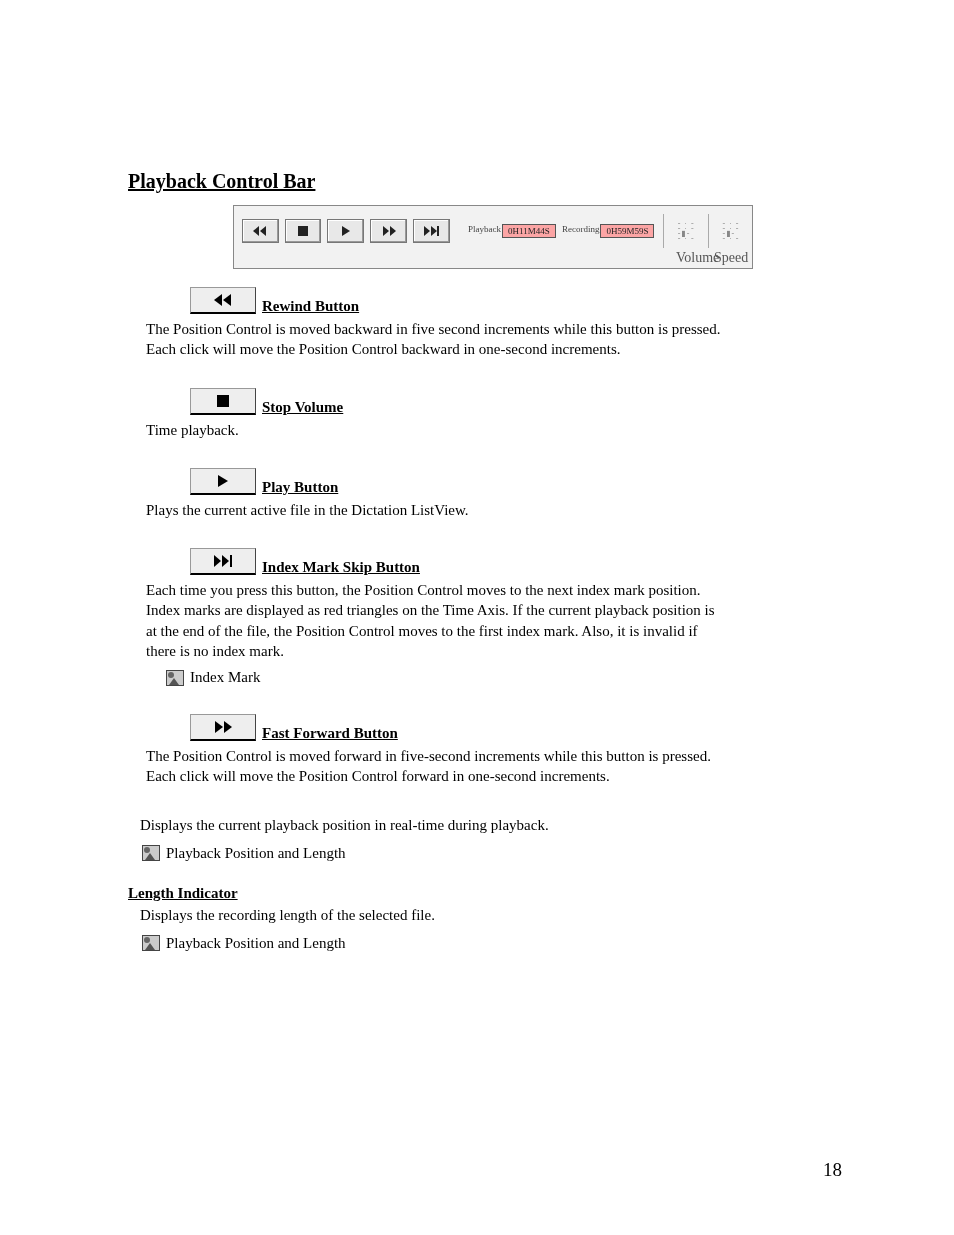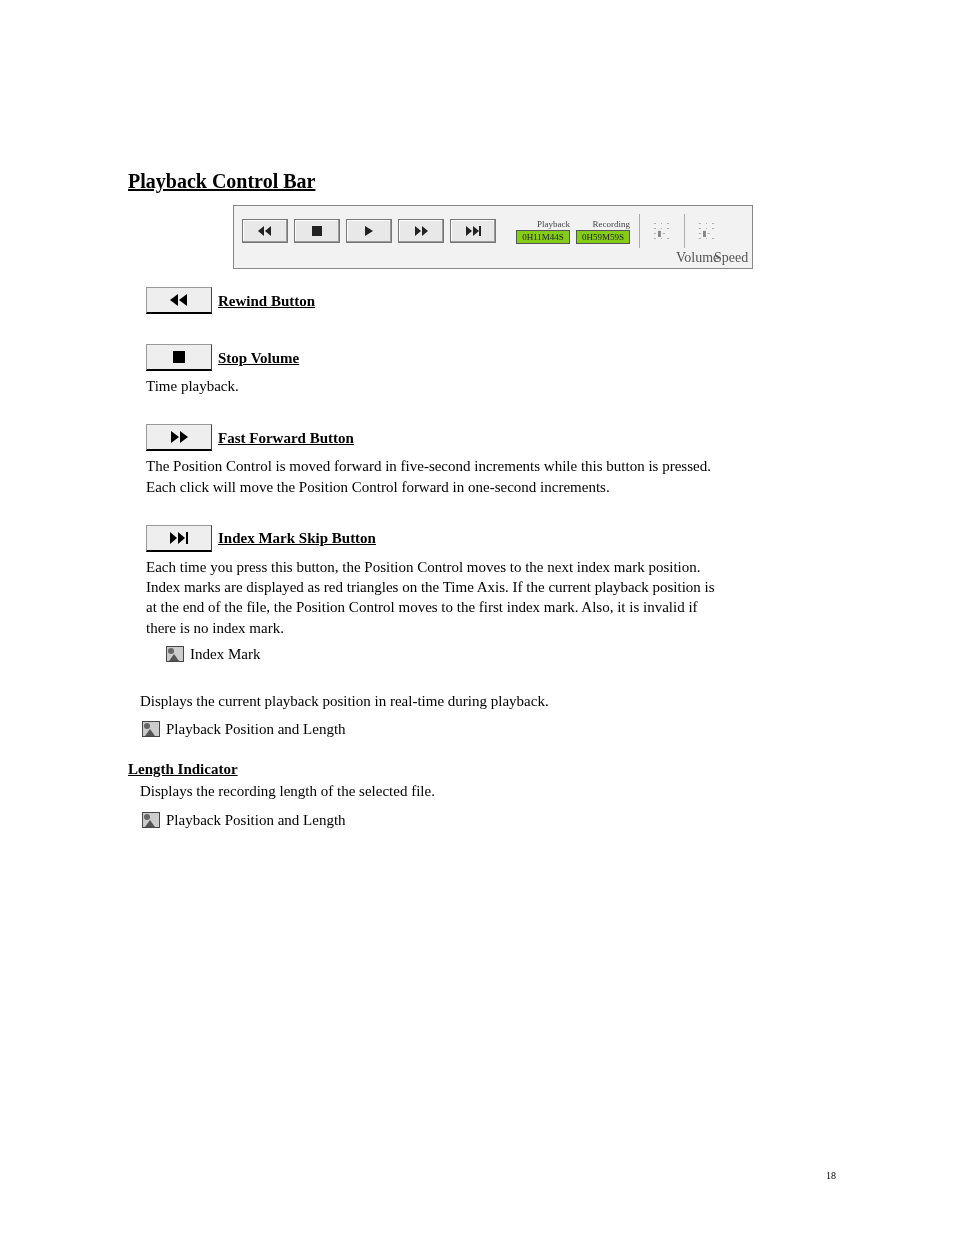--- a/index.html
+++ b/index.html
@@ -48,32 +48,32 @@
     justify-content: center;
     box-shadow: inset -1px -1px 0 #999, inset 1px 1px 0 #fff;
   }
   .tb-lbl {
     font-size: 9px;
     color: #444;
     text-align: center;
   }
   .tb-valbox {
     border: 1px solid #555;
-    background: #84cc16;
+    background: #fca5a5;
     font-size: 9px;
     padding: 1px 3px;
     color: #222;
     display: inline-block;
     min-width: 46px;
     text-align: center;
   }
   .tb-info {
     display: flex;
-    flex-direction: column;
-    align-items: flex-end;
+    flex-direction: row;
+    align-items: flex-start;
     gap: 1px;
   }
   .tb-sep {
     width: 1px;
     height: 34px;
     background: #aaa;
     margin: 0 3px;
   }
   .tb-slider-track {
     height: 6px;
@@ -116,22 +116,23 @@
     font-size: 14px;
     color: #555;
     text-align: center;
   }
   .section {
     margin: 0 0 28px 18px;
     max-width: 580px;
   }
   .sec-head {
     display: flex;
-    align-items: center;
+    align-items: flex-end;
     gap: 6px;
+    margin-left: 44px;
   }
   .icon-btn {
     width: 64px;
     height: 24px;
     border-left: 1px solid #999;
     border-top: 1px solid #999;
     border-right: 1px solid #444;
     border-bottom: 2px solid #000;
     background: #eee;
     display: flex;
@@ -192,22 +193,22 @@
     font-size: 15px;
     margin: 0 0 3px 0;
   }
   .sec2-body {
     margin-left: 12px;
     line-height: 1.35;
   }
   .page-num {
     position: absolute;
     bottom: 54px;
-    right: 118px;
-    font-size: 10px;
+    right: 112px;
+    font-size: 19px;
   }
   svg { display: block; }
 </style>
 </head>
 <body>
 
 <div class="page">
 
   <h2 class="main-title">Playback Control Bar</h2>
 
@@ -276,64 +277,76 @@
   <div class="section">
     <div class="sec-head">
       <div class="icon-btn">
         <svg width="20" height="12" viewBox="0 0 20 12">
             <polygon points="10,6 18,0 18,12" fill="#000"></polygon>
             <polygon points="1,6 9,0 9,12" fill="#000"></polygon>
           </svg>
       </div>
       <div class="sec-title">Rewind Button</div>
     </div>
+    <div class="sec-body">The Position Control is moved backward in five second increments while this button is pressed.  Each click will move the Position Control backward in one-second increments.</div>
   </div>
 
   <div class="section">
     <div class="sec-head">
       <div class="icon-btn">
         <svg width="12" height="12">
             <rect width="12" height="12" fill="#000"></rect>
           </svg>
       </div>
       <div class="sec-title">Stop Volume</div>
     </div>
     <div class="sec-body">Time playback.</div>
   </div>
 
-
-  <div class="section">
-    <div class="sec-head">
-      <div class="icon-btn">
-        <svg width="20" height="12" viewBox="0 0 20 12">
-            <polygon points="2,0 10,6 2,12" fill="#000"></polygon>
-            <polygon points="11,0 19,6 11,12" fill="#000"></polygon>
-          </svg>
-      </div>
-      <div class="sec-title">Fast Forward Button</div>
-    </div>
-    <div class="sec-body">The Position Control is moved forward in five-second increments while this button is pressed.  Each click will move the Position Control forward in one-second increments.</div>
+  <div class="section">
+    <div class="sec-head">
+      <div class="icon-btn">
+        <svg width="12" height="12" viewBox="0 0 12 12">
+            <polygon points="1,0 11,6 1,12" fill="#000"></polygon>
+          </svg>
+      </div>
+      <div class="sec-title">Play Button</div>
+    </div>
+    <div class="sec-body">Plays the current active file in the Dictation ListView.</div>
   </div>
 
   <div class="section">
     <div class="sec-head">
       <div class="icon-btn">
         <svg width="22" height="12" viewBox="0 0 22 12">
             <polygon points="2,0 9,6 2,12" fill="#000"></polygon>
             <polygon points="10,0 17,6 10,12" fill="#000"></polygon>
             <rect x="18" y="0" width="2" height="12" fill="#000"></rect>
           </svg>
       </div>
       <div class="sec-title">Index Mark Skip Button</div>
     </div>
     <div class="sec-body">Each time you press this button, the Position Control moves to the next index mark position.  Index marks are displayed as red triangles on the Time Axis.  If the current playback position is at the end of the file, the Position Control moves to the first index mark.  Also, it is invalid if there is no index mark.</div>
     <div class="sub-item">
       <span class="img-icon"></span>
       <span>Index Mark</span>
     </div>
+  </div>
+
+  <div class="section">
+    <div class="sec-head">
+      <div class="icon-btn">
+        <svg width="20" height="12" viewBox="0 0 20 12">
+            <polygon points="2,0 10,6 2,12" fill="#000"></polygon>
+            <polygon points="11,0 19,6 11,12" fill="#000"></polygon>
+          </svg>
+      </div>
+      <div class="sec-title">Fast Forward Button</div>
+    </div>
+    <div class="sec-body">The Position Control is moved forward in five-second increments while this button is pressed.  Each click will move the Position Control forward in one-second increments.</div>
   </div>
 
   <div class="section2">
     <div class="sec2-body">
       <div>Displays the current playback position in real-time during playback.</div>
       <div class="sub-item" style="margin-left:2px;">
         <span class="img-icon"></span>
         <span>Playback Position and Length</span>
       </div>
     </div>

